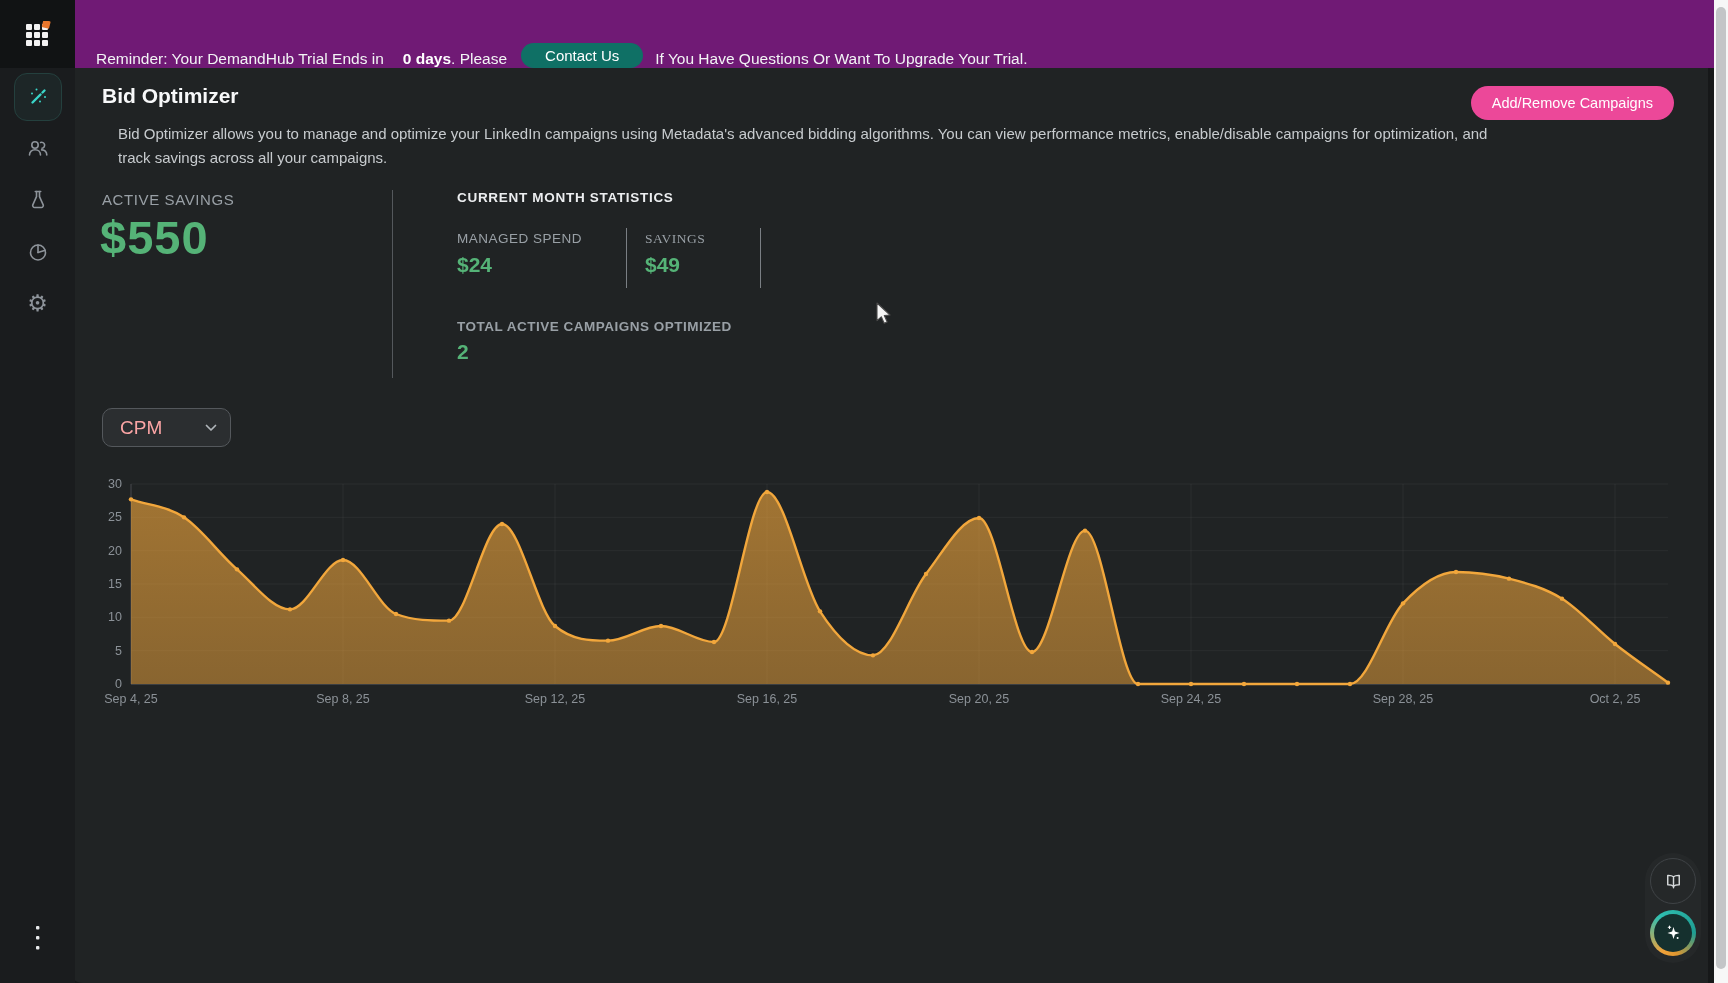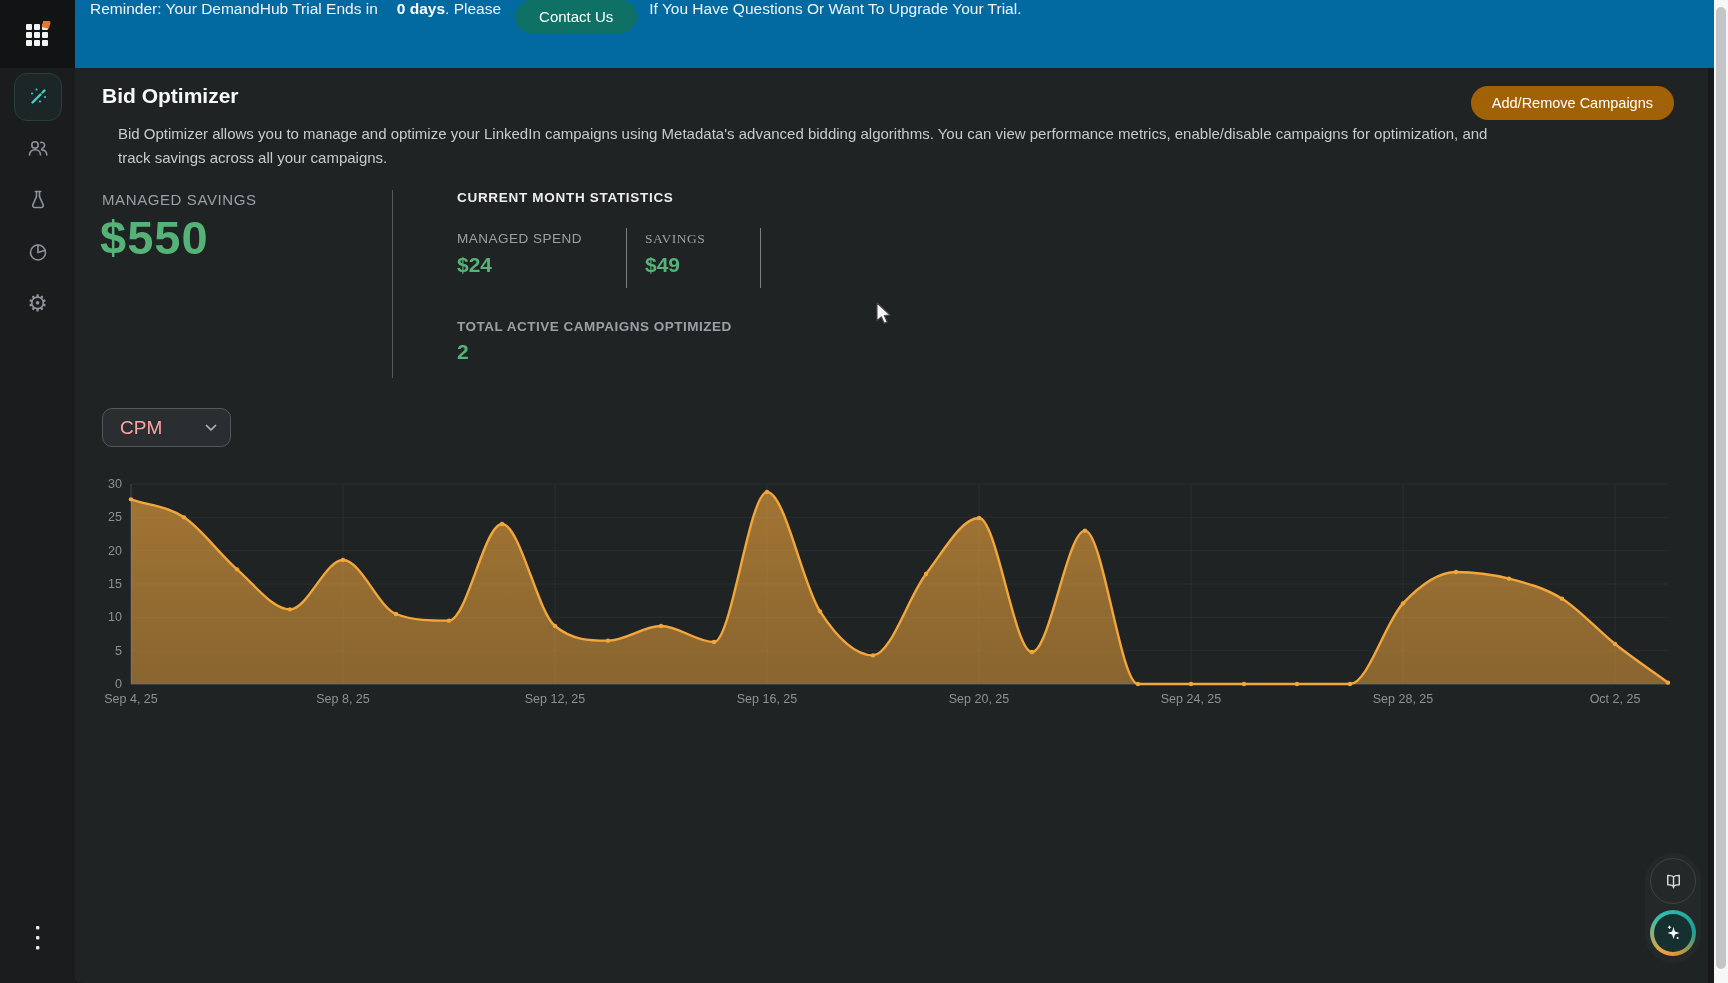--- a/index.html
+++ b/index.html
@@ -12,35 +12,35 @@
   .sidebar-top { position:absolute; left:0; top:0; width:75px; height:68px; background:#111314;
     display:flex; align-items:center; justify-content:center; cursor:pointer; }
   .nav-item { position:absolute; left:50%; transform:translateX(-50%); width:48px; height:48px;
     display:flex; align-items:center; justify-content:center; border-radius:13px; cursor:pointer; }
   .nav-item.active { background:#1d2627; border:1px solid #24403e; }
   .gear-glyph { font-family:"DejaVu Sans", sans-serif; font-size:23px; color:#8d939a; line-height:1; }
   .sidebar-more { position:absolute; left:50%; transform:translateX(-50%); bottom:28px; width:30px; height:34px;
     display:flex; align-items:center; justify-content:center; cursor:pointer; }
 
   
-  #banner { position:absolute; left:75px; top:0; width:1639px; height:68px; background:#0369a1;
-    display:flex; align-items:flex-start; padding-left:15px; color:#f2f4f5; font-size:15.5px; }
+  #banner { position:absolute; left:75px; top:0; width:1639px; height:68px; background:#701a75;
+    display:flex; align-items:flex-end; padding-left:21px; color:#f2f4f5; font-size:15.5px; }
   #banner b { color:#ffffff; font-weight:700; }
-  .contact-btn { margin:0 12px 0 14px; height:33px; padding:0 24px; background:#0f7065; color:#fff;
+  .contact-btn { margin:0 12px 0 14px; height:25px; padding:0 24px; background:#0f7065; color:#fff;
     font-size:15px; border:none; border-radius:17px; cursor:pointer; font-family:inherit; }
 
   
   #scrollbar { position:absolute; right:0; top:0; width:14px; height:983px; background:#f7f7f7; z-index:6; }
   #scrollbar .thumb { position:absolute; left:2px; top:7px; width:10px; height:962px; background:#c3c5c7; border-radius:6px; }
 
   
   #content { position:absolute; left:69px; top:68px; width:1639px; height:915px; background:#202324;
     border-bottom-left-radius:14px; overflow:hidden; }
   .page-title { position:absolute; left:33px; top:16px; font-size:21px; font-weight:700; color:#f7f8f9; }
-  .add-btn { position:absolute; right:34px; top:18px; height:34px; padding:0 21px; background:#a16207;
+  .add-btn { position:absolute; right:34px; top:18px; height:34px; padding:0 21px; background:#ec4899;
     color:#fff; font-size:14.5px; border:none; border-radius:17px; cursor:pointer; font-family:inherit;text-align:center; }
   .page-desc { position:absolute; left:33px; top:54px; width:1380px; font-size:15px; line-height:23.5px; color:#c7cbce;margin-left:16px; }
 
   .stat-label { color:#99a0a6; font-size:15px; letter-spacing:0.6px; }
   .stat-label-sm { color:#99a0a6; font-size:13.5px; letter-spacing:0.5px; }
   .green { color:#55b377; font-weight:700; }
   .overall-label { position:absolute; left:33px; top:123px; }
   .overall-value { position:absolute; left:31px; top:142px; font-size:47px; letter-spacing:1px; }
   .vdiv-tall { position:absolute; left:323px; top:122px; width:1px; height:188px; background:#54585c; }
   .cms-title { position:absolute; left:388px; top:122px; color:#eceef0; font-size:13.5px; font-weight:700; letter-spacing:0.7px; }
@@ -170,21 +170,21 @@
     <span>. Please</span>
     <button class="contact-btn">Contact Us</button>
     <span>If You Have Questions Or Want To Upgrade Your Trial.</span>
   </header>
 
   <main id="content">
     <h1 class="page-title">Bid Optimizer</h1>
     <button class="add-btn">Add/Remove Campaigns</button>
     <p class="page-desc">Bid Optimizer allows you to manage and optimize your LinkedIn campaigns using Metadata's advanced bidding algorithms. You can view performance metrics, enable/disable campaigns for optimization, and track savings across all your campaigns.</p>
 
-    <div class="stat-label overall-label">MANAGED SAVINGS</div>
+    <div class="stat-label overall-label">ACTIVE SAVINGS</div>
     <div class="green overall-value">$550</div>
     <div class="vdiv-tall"></div>
 
     <div class="cms-title">CURRENT MONTH STATISTICS</div>
     <div class="stat-label-sm spend-label">MANAGED SPEND</div>
     <div class="green spend-value">$24</div>
     <div class="vdiv-sm1"></div>
     <div class="stat-label-sm savings-label">SAVINGS</div>
     <div class="green savings-value">$49</div>
     <div class="vdiv-sm2"></div>

